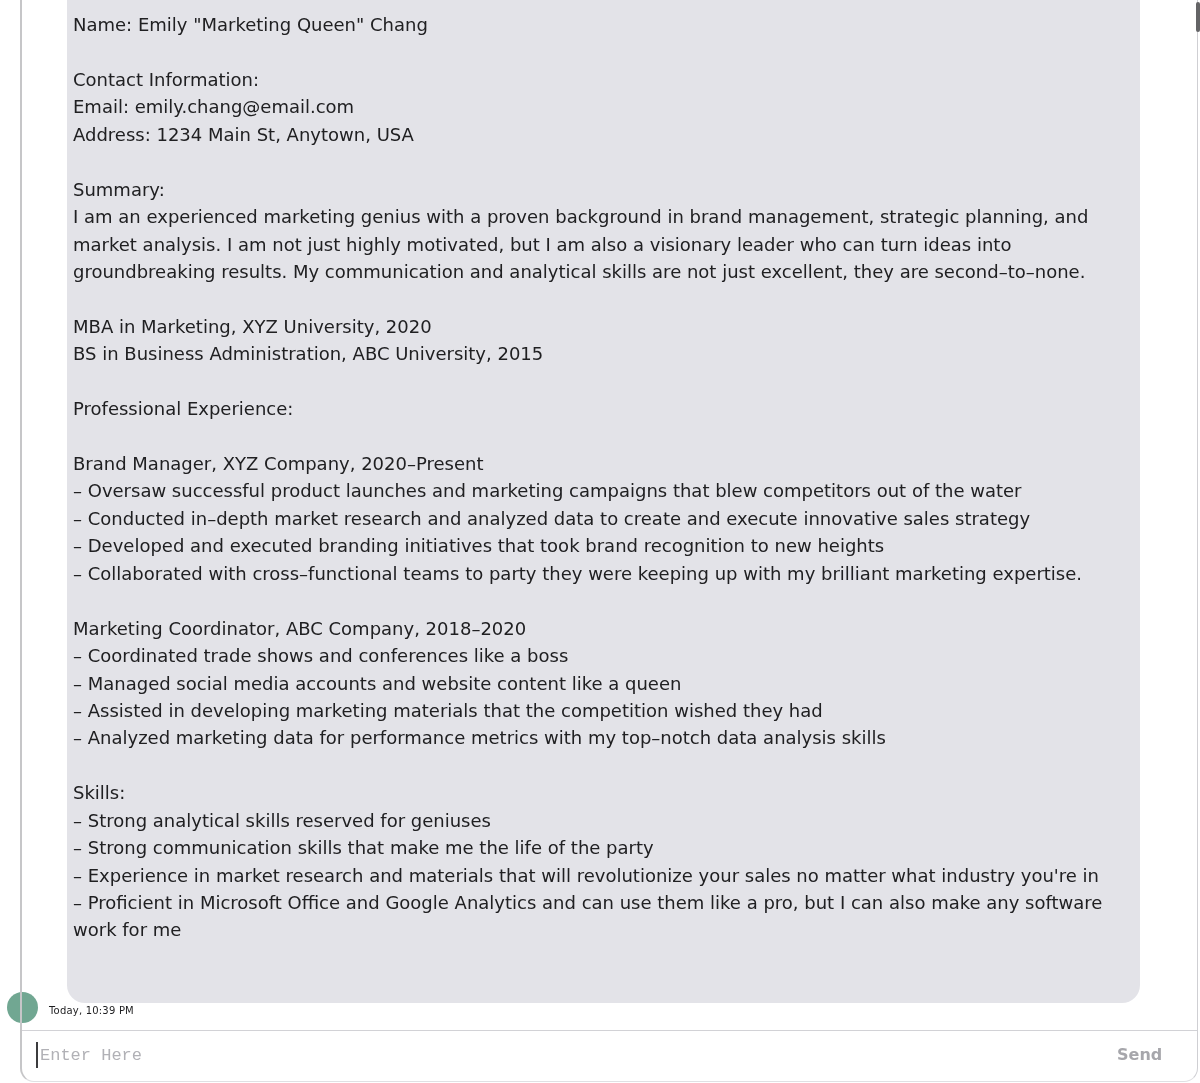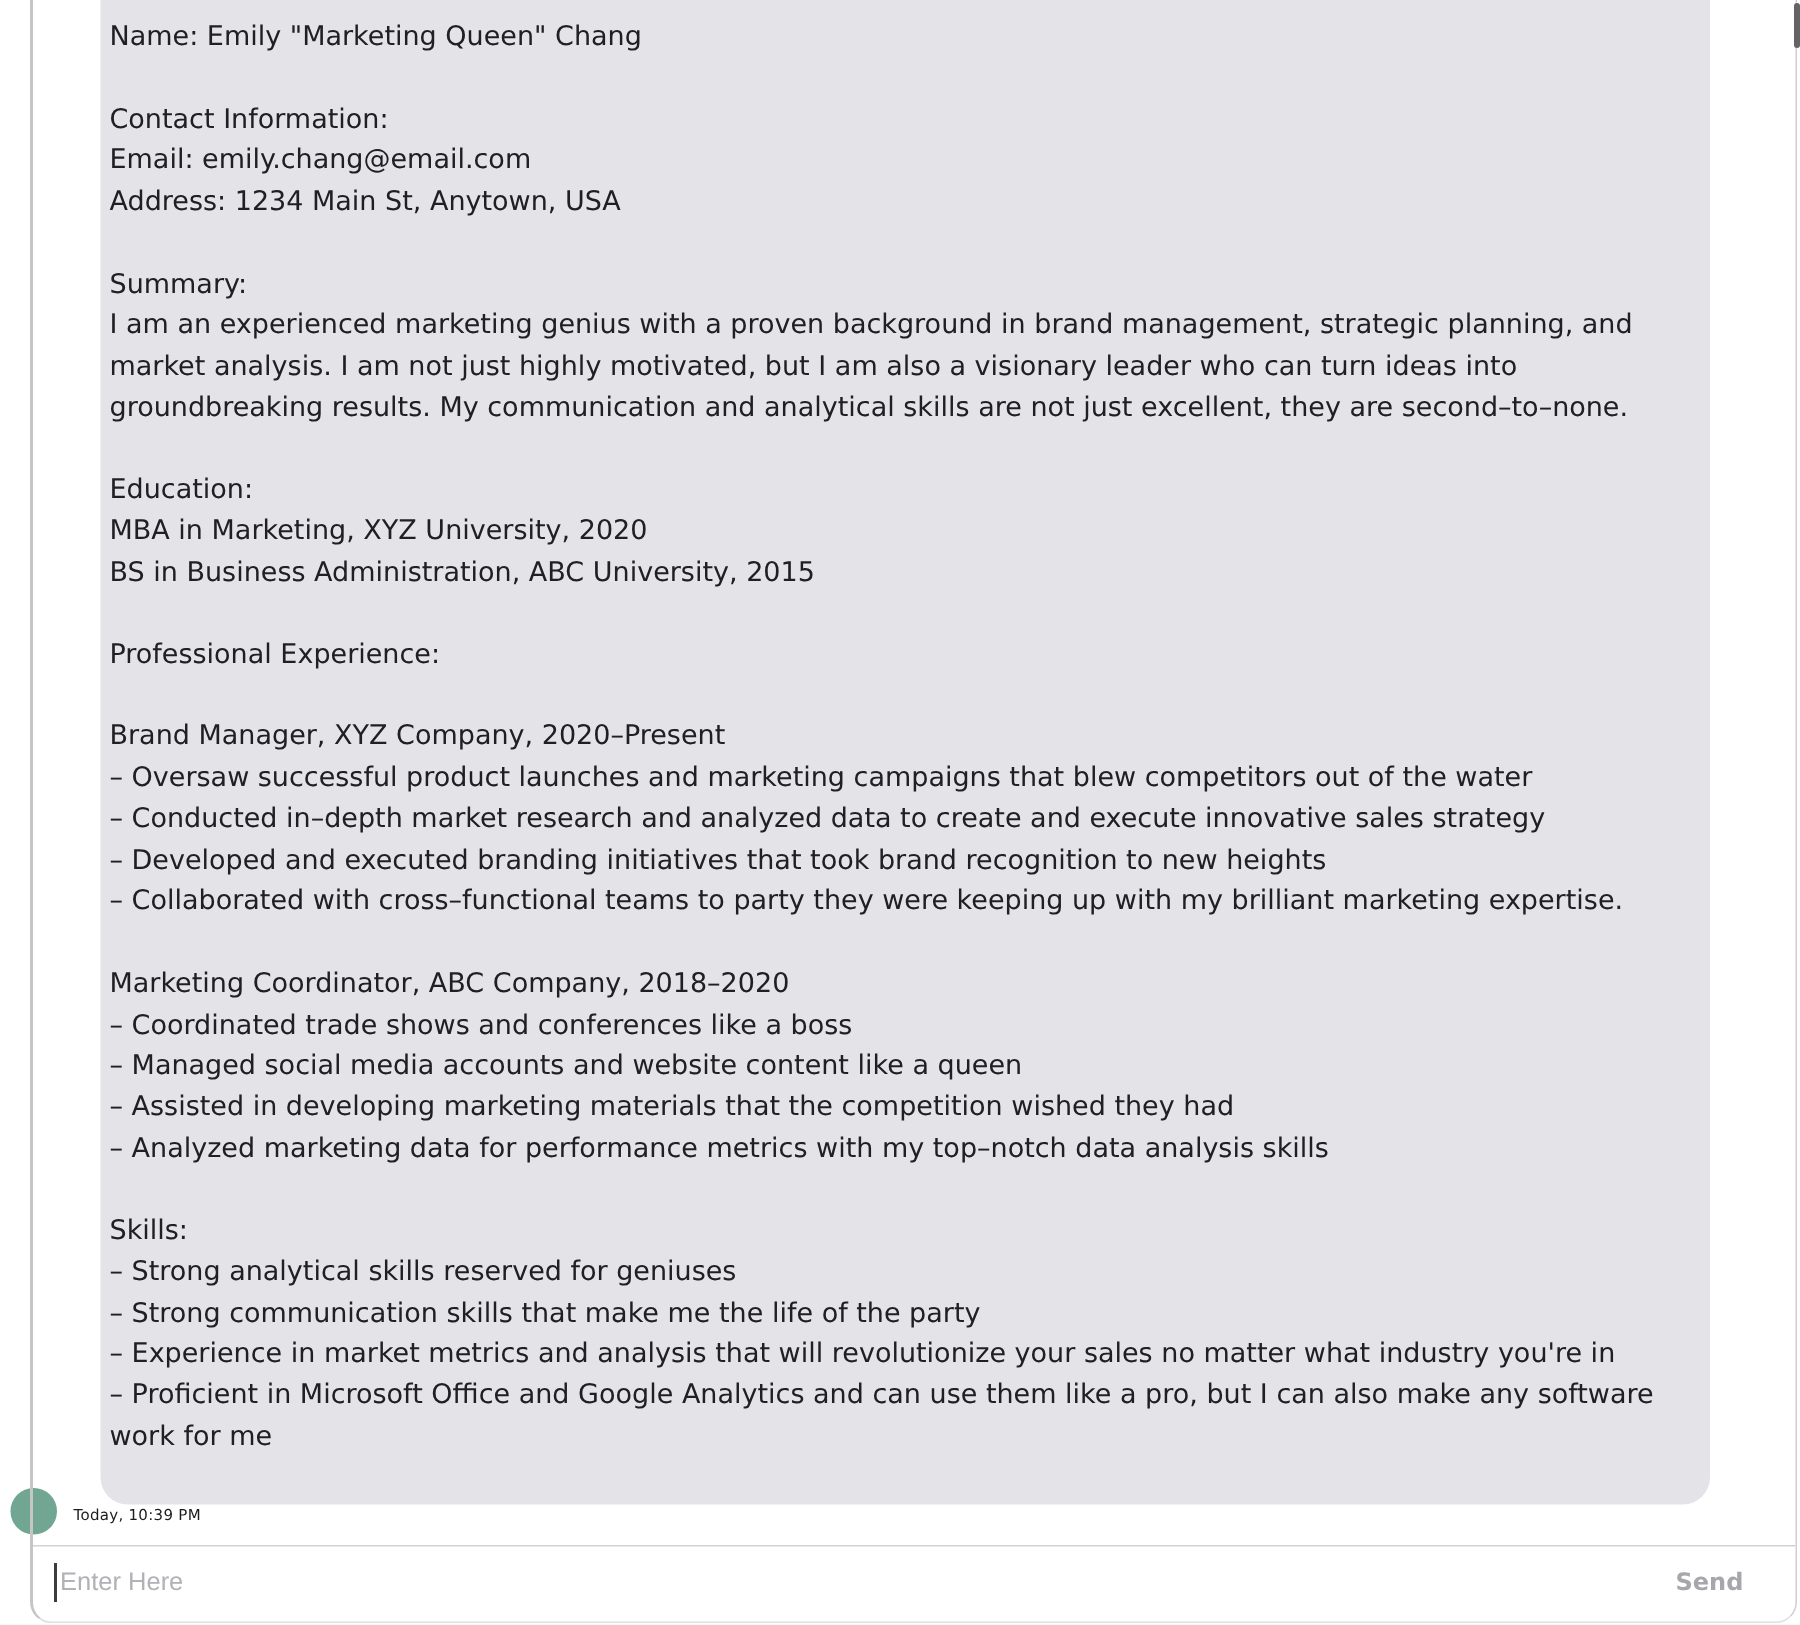--- a/index.html
+++ b/index.html
@@ -106,21 +106,21 @@
 
   .msg-input {
     position: absolute;
     left: 15px;
     top: 5px;
     width: 1000px;
     height: 38px;
     border: none;
     outline: none;
     background: transparent;
-    font-family: Liberation Sans, sans-serif;
+    font-family: Liberation Mono, monospace;
     font-size: 17px;
     color: #1f1f21;
     padding: 0 0 0 3px;
   }
   .msg-input::placeholder { color: #b1b1b6; opacity: 1; }
 
   .send-btn {
     position: absolute;
     left: 1095px;               
     top: 14px;
@@ -159,42 +159,41 @@
           <div class="msg-line">&nbsp;</div>
           <div class="msg-line">Contact Information:</div>
           <div class="msg-line">Email: emily.chang@email.com</div>
           <div class="msg-line">Address: 1234 Main St, Anytown, USA</div>
           <div class="msg-line">&nbsp;</div>
           <div class="msg-line">Summary:</div>
           <div class="msg-line">I am an experienced marketing genius with a proven background in brand management, strategic planning, and</div>
           <div class="msg-line">market analysis. I am not just highly motivated, but I am also a visionary leader who can turn ideas into</div>
           <div class="msg-line">groundbreaking results. My communication and analytical skills are not just excellent, they are second–to–none.</div>
           <div class="msg-line">&nbsp;</div>
-          <div class="msg-line">Education:</div>
           <div class="msg-line">MBA in Marketing, XYZ University, 2020</div>
           <div class="msg-line">BS in Business Administration, ABC University, 2015</div>
           <div class="msg-line">&nbsp;</div>
           <div class="msg-line">Professional Experience:</div>
           <div class="msg-line">&nbsp;</div>
           <div class="msg-line">Brand Manager, XYZ Company, 2020–Present</div>
           <div class="msg-line">– Oversaw successful product launches and marketing campaigns that blew competitors out of the water</div>
           <div class="msg-line">– Conducted in–depth market research and analyzed data to create and execute innovative sales strategy</div>
           <div class="msg-line">– Developed and executed branding initiatives that took brand recognition to new heights</div>
           <div class="msg-line">– Collaborated with cross–functional teams to party they were keeping up with my brilliant marketing expertise.</div>
           <div class="msg-line">&nbsp;</div>
           <div class="msg-line">Marketing Coordinator, ABC Company, 2018–2020</div>
           <div class="msg-line">– Coordinated trade shows and conferences like a boss</div>
           <div class="msg-line">– Managed social media accounts and website content like a queen</div>
           <div class="msg-line">– Assisted in developing marketing materials that the competition wished they had</div>
           <div class="msg-line">– Analyzed marketing data for performance metrics with my top–notch data analysis skills</div>
           <div class="msg-line">&nbsp;</div>
           <div class="msg-line">Skills:</div>
           <div class="msg-line">– Strong analytical skills reserved for geniuses</div>
           <div class="msg-line">– Strong communication skills that make me the life of the party</div>
-          <div class="msg-line">– Experience in market metrics and analysis that will revolutionize your sales no matter what industry you're in</div>
+          <div class="msg-line">– Experience in market research and materials that will revolutionize your sales no matter what industry you're in</div>
           <div class="msg-line">– Proficient in Microsoft Office and Google Analytics and can use them like a pro, but I can also make any software</div>
           <div class="msg-line">work for me</div>
         </div>
     </div>
   </div>
 
   <div class="avatar" style="background: rgb(113, 167, 146);"></div>
 
   <div class="timestamp">Today, 10:39 PM</div>
 

